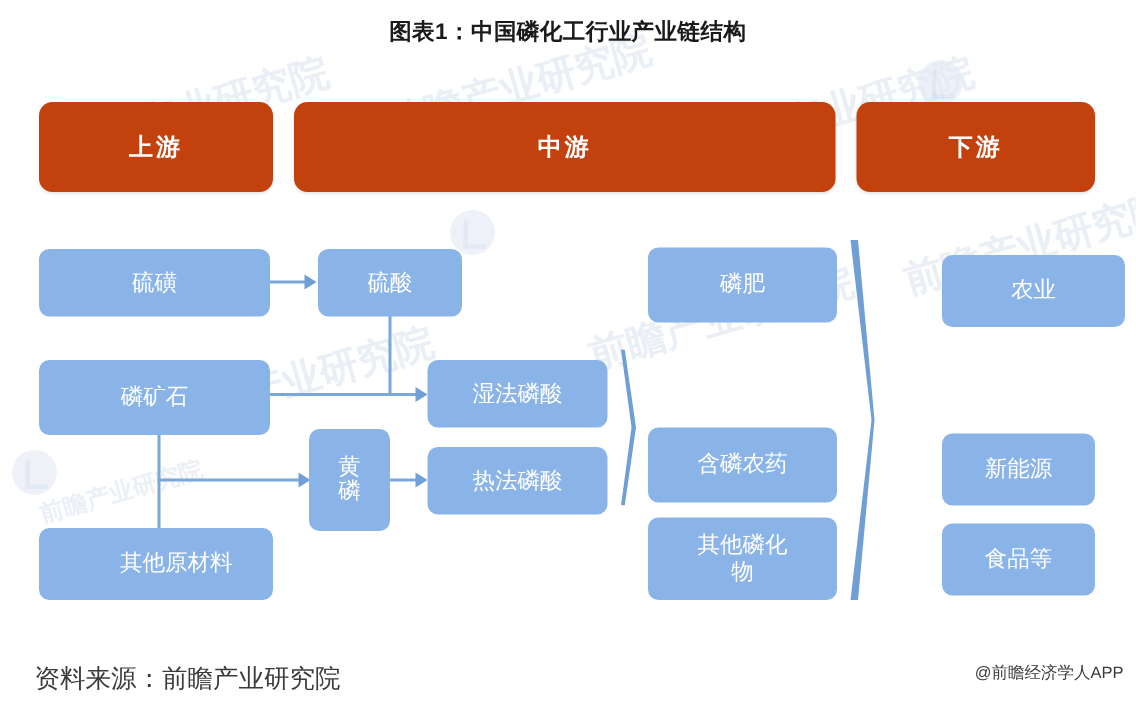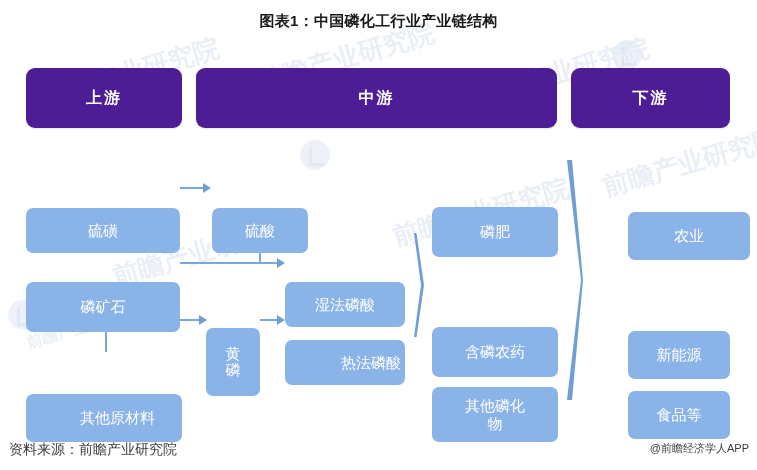--- a/index.html
+++ b/index.html
@@ -65,21 +65,21 @@
   #diagram {
     position: absolute;
     left: 0; top: 0;
     width: 757px; height: 470px;
     z-index: 2;
   }
 
   
   .stage-header {
     position: absolute;
-    background: #4c1d95;
+    background: #c2410c;
     border-radius: 9px;
     color: #ffffff;
     font-size: 16px;
     font-weight: bold;
     display: flex;
     align-items: center;
     justify-content: center;
     letter-spacing: 2px;
     box-shadow: 0 1px 2px rgba(0,0,0,.10);
   }
@@ -91,21 +91,20 @@
     border-radius: 7px;
     color: #ffffff;
     display: flex;
     align-items: center;
     justify-content: center;
     text-align: center;
     font-size: 15px;
     line-height: 1.15;
     padding: 2px 4px;
     box-sizing: border-box;
-    margin-top: 42px;
   }
   .node.narrow { font-size: 15px; line-height: 1.1; }
 
   
   .conn-h, .conn-v {
     position: absolute;
     background: #7aa8d8;
   }
   .conn-h { height: 2px; }
   .conn-v { width: 2px; }
@@ -117,23 +116,23 @@
     border-left: 8px solid #6f9fd4;
   }
 
   
   .brace { position: absolute; }
   .brace svg { display: block; }
 
   
   #source-note {
     position: absolute;
-    left: 9px;
+    left: 23px;
     top: 441px;
-    font-size: 14px;
+    font-size: 17px;
     color: #3b3b3b;
   }
   #app-credit {
     position: absolute;
     right: 8px;
     top: 441px;
     font-size: 11px;
     color: #3b3b3b;
   }
 </style>
@@ -198,21 +197,21 @@
   </div>
 
   <div class="node narrow" style="left:206px; top:286px; width:54px; height:68px;text-align:center;">
     <span style="display:block;width:1.1em;">黄磷</span>
   </div>
 
   <div class="node" style="left:285px; top:240px; width:120px; height:45px;">
     <span>湿法磷酸</span>
   </div>
 
-  <div class="node" style="left:285px; top:298px; width:120px; height:45px;justify-content:flex-end;">
+  <div class="node" style="left:285px; top:298px; width:120px; height:45px;">
     <span>热法磷酸</span>
   </div>
 
   <div class="brace" style="left:411px; top:233px;">
     <svg width="14" height="104" viewBox="0 0 14 104">
       <path d="M3 0 L10 52 L3 104 L5.5 104 L13 52 L5.5 0 Z" fill="#6f9fd4"></path>
     </svg>
   </div>
 
   <div class="node" style="left:432px; top:165px; width:126px; height:50px;">

